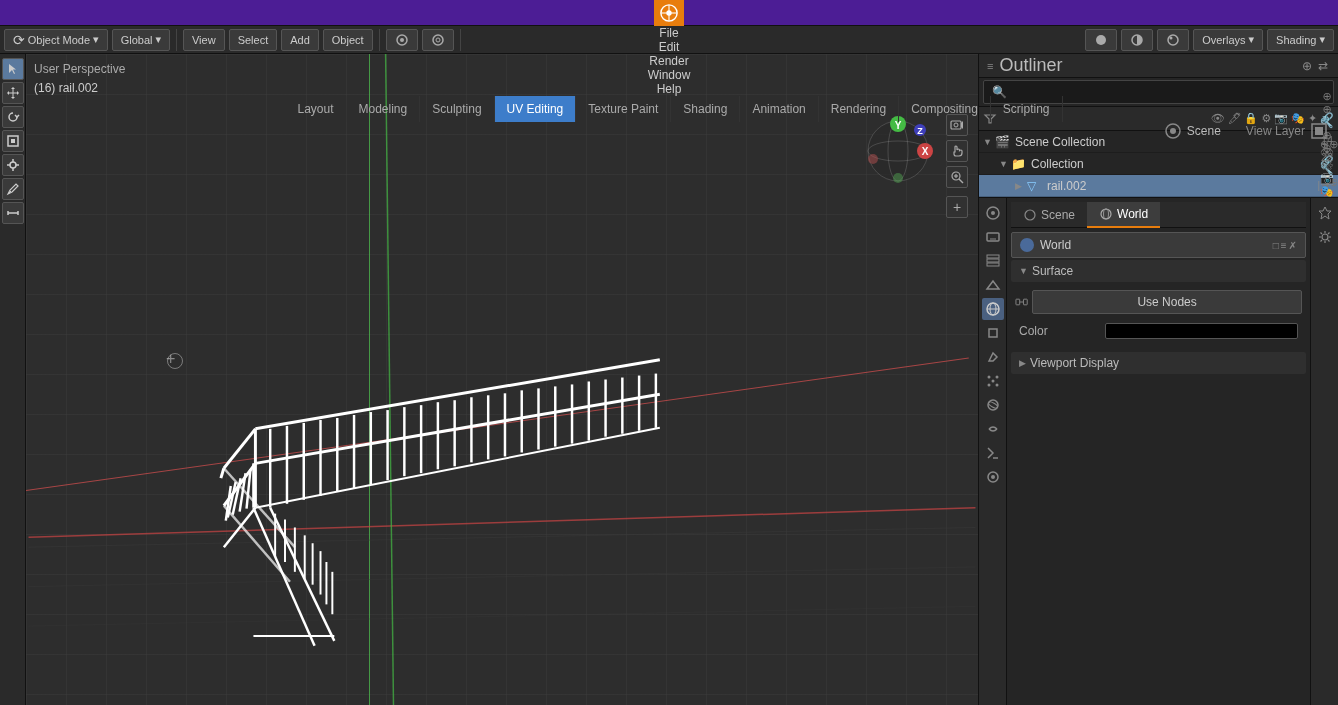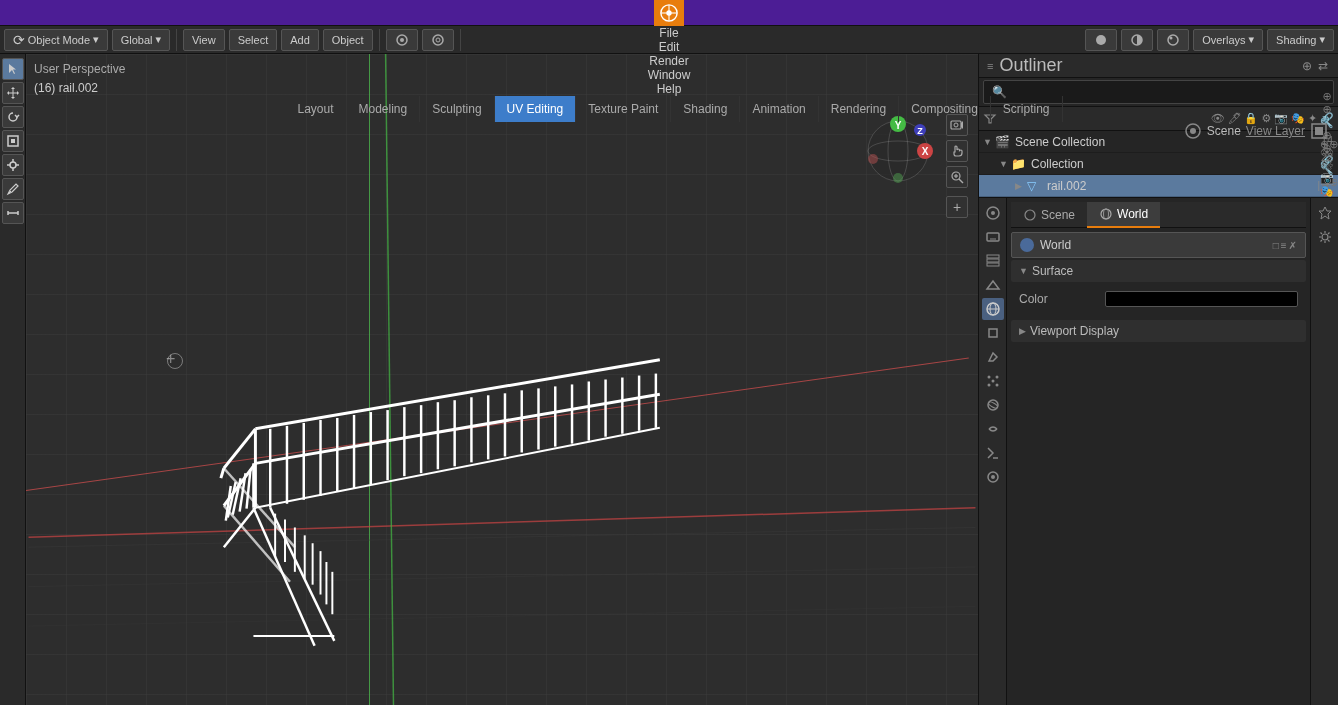--- a/index.html
+++ b/index.html
@@ -569,21 +569,21 @@
     <div class="workspace-tab">Compositing</div>
     <div class="workspace-tab">Scripting</div>
   </div>
 
   <div class="top-right">
     <svg width="18" height="18" viewBox="0 0 18 18">
       <circle cx="9" cy="9" r="7" fill="none" stroke="#888" stroke-width="1.5"></circle>
       <circle cx="9" cy="9" r="3" fill="#888"></circle>
     </svg>
     <span style="font-size:12px;color:#bbb;">Scene</span>
-    <span style="font-size:12px;color:#888;text-decoration:underline;">View Layer</span>
+    <span style="font-size:12px;color:#888;margin-left:20px;">View Layer</span>
     <svg width="18" height="18" viewBox="0 0 18 18">
       <rect x="2" y="2" width="14" height="14" fill="none" stroke="#888" stroke-width="1.5"></rect>
       <rect x="5" y="5" width="8" height="8" fill="#888"></rect>
     </svg>
   </div>
 </div>
 
 <div id="toolbar-2">
 
   <div class="toolbar-btn">
@@ -1011,20 +1011,28 @@
           </div>
 
           <div class="prop-section">
             <div class="prop-section-header">
               <span class="prop-section-arrow">▼</span>
               <span>Surface</span>
             </div>
             <div class="prop-section-body">
 
               <div style="padding: 2px 4px;">
+                <div style="display:flex;align-items:center;margin-bottom:4px;">
+                  <svg width="14" height="14" viewBox="0 0 14 14" style="margin-right:4px;">
+                    <rect x="1" y="4" width="4" height="6" fill="none" stroke="#888" stroke-width="1" rx="0.5"></rect>
+                    <rect x="9" y="4" width="4" height="6" fill="none" stroke="#888" stroke-width="1" rx="0.5"></rect>
+                    <line x1="5" y1="7" x2="9" y2="7" stroke="#888" stroke-width="1"></line>
+                  </svg>
+                  <button class="use-nodes-btn">Use Nodes</button>
+                </div>
 
                 <div class="prop-row">
                   <span class="prop-label">Color</span>
                   <div class="prop-color-box" style="background: #000000;"></div>
                 </div>
               </div>
             </div>
           </div>
 
           <div class="prop-section">

